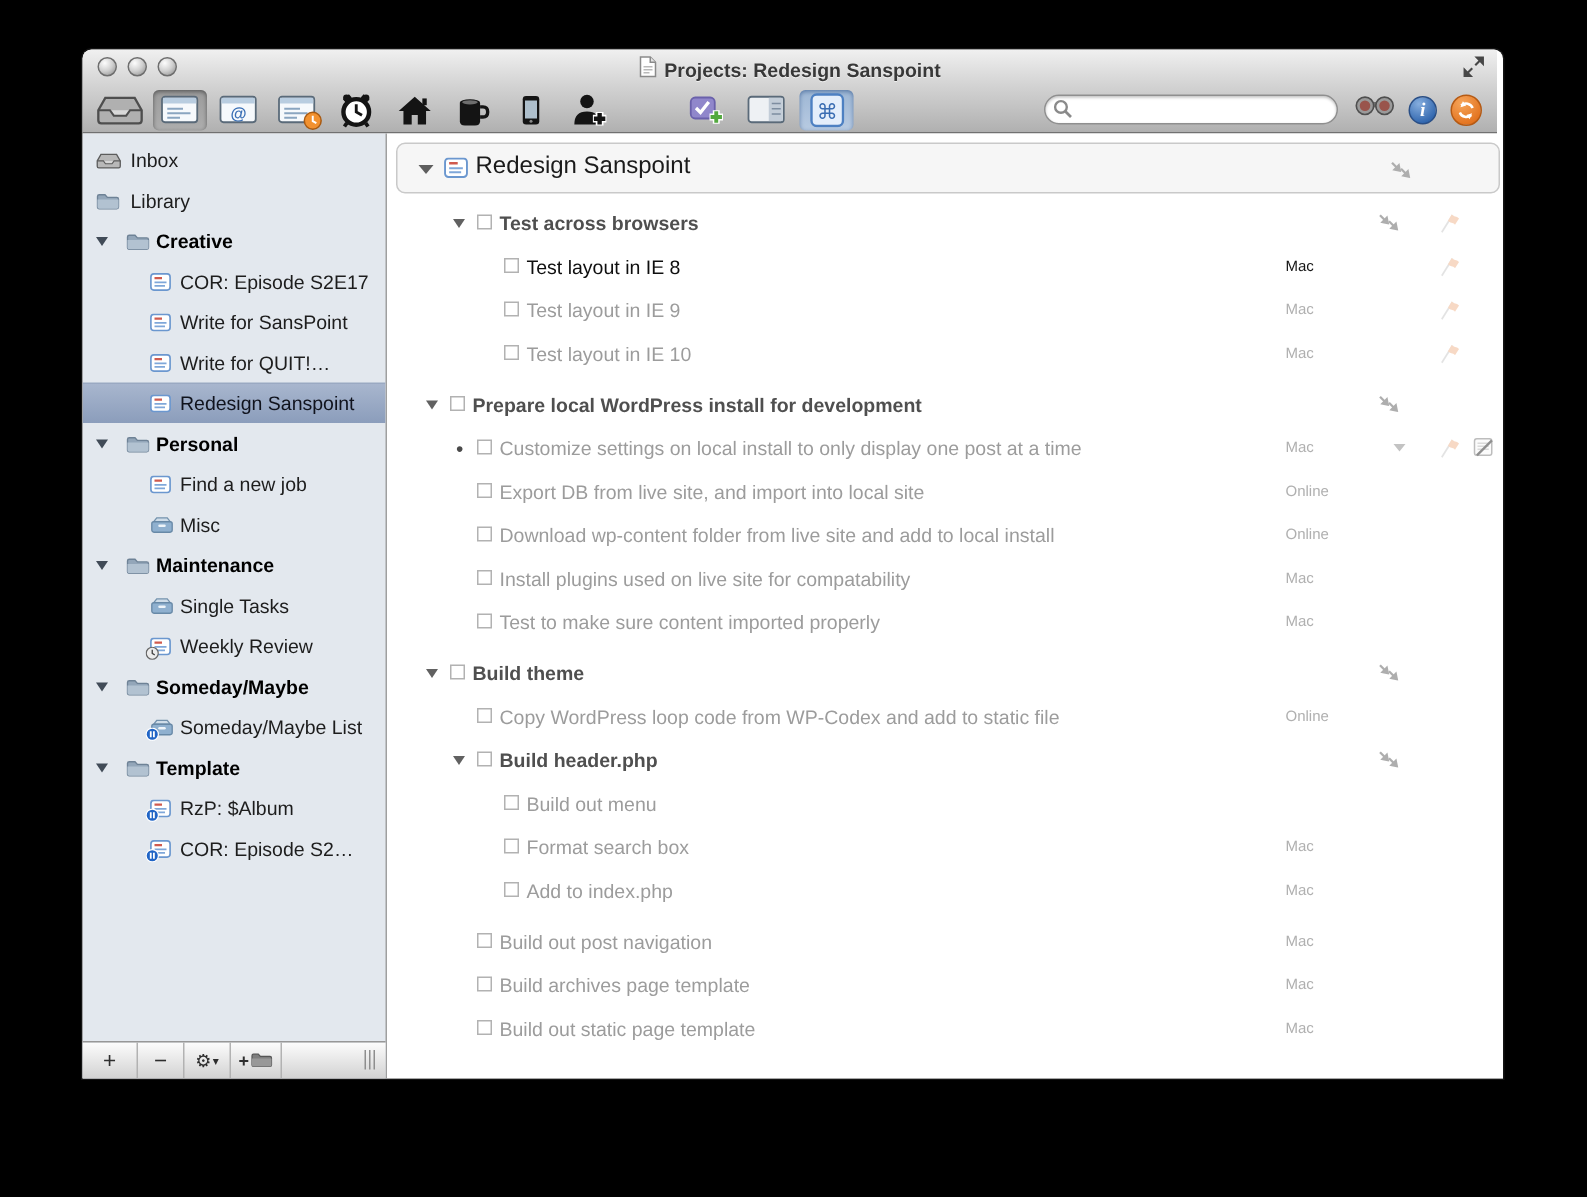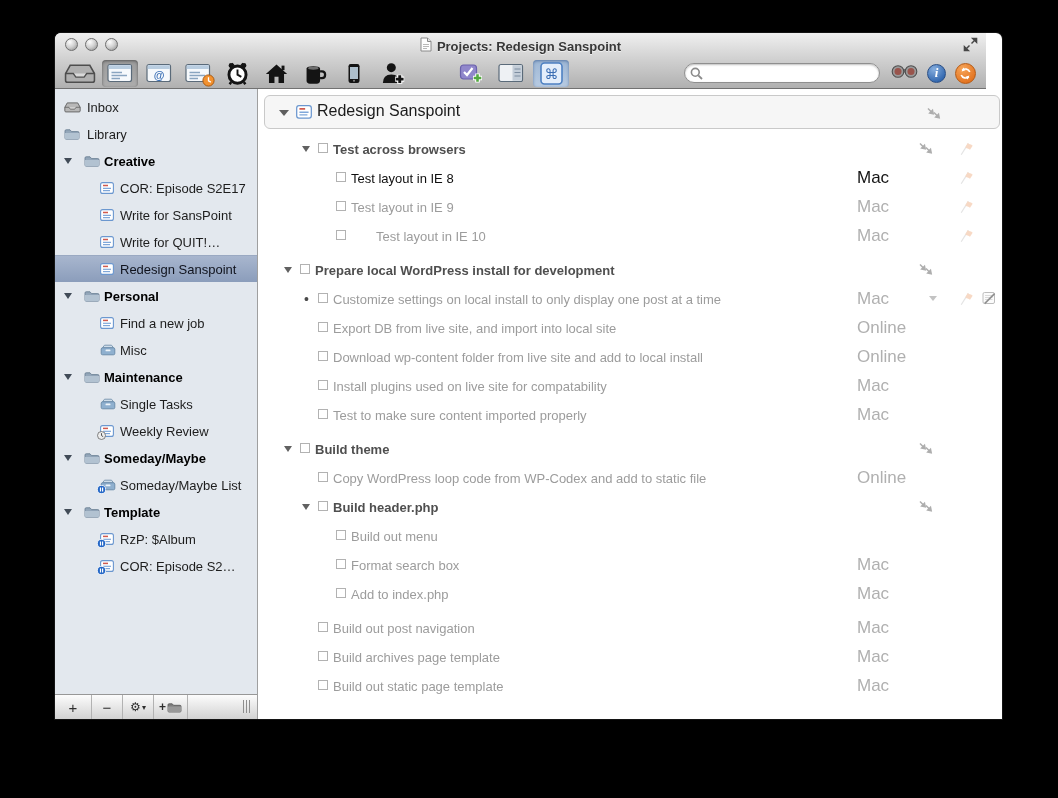--- a/index.html
+++ b/index.html
@@ -2,21 +2,21 @@
 <html><head>
 <meta charset="utf-8">
 <style>
   html,body{margin:0;padding:0;}
   body{width:1058px;height:798px;background:#000;position:relative;overflow:hidden;
        font-family:"Liberation Sans",sans-serif;-webkit-font-smoothing:antialiased;}
   .window{position:absolute;left:55px;top:33px;width:947px;height:686px;
           border-radius:6px 6px 0 0;overflow:hidden;background:#fff;
           box-shadow:0 0 0 1px rgba(255,255,255,.08),0 10px 40px rgba(0,0,0,.8);}
   
-  .chrome{position:absolute;left:0;top:0;right:16px;height:55px;
+  .chrome{position:absolute;left:0;top:0;right:4px;height:55px;
           background:linear-gradient(#f0f0f0,#d2d2d2 45%,#c3c3c3 70%,#b0b0b0);
           border-bottom:1px solid #717171;}
   .titlebar{position:absolute;left:0;top:0;right:0;height:24px;}
   .traffic{position:absolute;left:10px;top:5px;display:flex;gap:7px;}
   .tl{width:13px;height:13px;border-radius:50%;border:1px solid #6e6e6e;box-sizing:border-box;
       background:radial-gradient(circle at 35% 28%,#fdfdfd,#cfcfcf 50%,#909090 95%);}
   .wtitle{position:absolute;left:0;right:0;top:4px;text-align:center;font-size:13px;
           font-weight:bold;color:#383838;text-shadow:0 1px 0 rgba(255,255,255,.6);}
   .wtitle .ti{display:inline-flex;align-items:center;gap:5px;vertical-align:middle;}
   .fsbtn{position:absolute;right:7px;top:4px;width:16px;height:16px;cursor:pointer;}
@@ -86,21 +86,21 @@
         border-left:4.5px solid transparent;border-right:4.5px solid transparent;
         border-top:6px solid #616161;}
   .cb{position:absolute;top:50%;margin-top:-6px;width:10px;height:10px;background:#fff;
         border:1px solid #b2b2b2;box-sizing:border-box;cursor:pointer;}
   .t-bullet{position:absolute;top:50%;transform:translateY(-50%);font-size:14px;color:#4a4a4a;}
   .t-text{position:absolute;top:50%;transform:translateY(-50%);font-size:13px;
         color:#9c9c9c;white-space:nowrap;}
   .t-text.grp{font-weight:bold;color:#4f4f4f;}
   .t-text.next{color:#0f0f0f;}
   .t-ctx{position:absolute;left:599px;top:50%;transform:translateY(-50%);
-        font-size:17px;color:#b0b0b0;}
+        font-size:10px;color:#b0b0b0;}
   .t-ctx.dark{color:#141414;}
   .t-ctxdrop{position:absolute;left:671px;top:12px;width:0;height:0;cursor:pointer;
         border-left:4px solid transparent;border-right:4px solid transparent;
         border-top:5px solid #c3c3c3;}
   .t-status{position:absolute;left:659px;top:7px;line-height:0;}
   .t-flag{position:absolute;left:700px;top:7px;line-height:0;cursor:pointer;}
   .t-flag.faded{opacity:.27;}
   .t-note{position:absolute;left:724px;top:7px;line-height:0;cursor:pointer;}
 </style>
 </head>
@@ -506,21 +506,21 @@
             <span class="cb" style="left: 78px;"></span>
             <span class="t-text" style="left: 93px;">Test layout in IE 9</span>
             <span class="t-ctx">Mac</span>
             <span class="t-flag faded"><svg width="15" height="15">
                 <line x1="3.2" y1="13.8" x2="10.4" y2="2.4" stroke="#9c9c9c" stroke-width="1.2"></line>
                 <path d="M9.8 2 C11.4 3.8 13 2.8 14.7 4.7 L12 8.8 C10.4 7 8.8 8 7.3 6.2 Z" fill="#e5772c"></path>
               </svg></span>
           </div>
           <div class="trow">
             <span class="cb" style="left: 78px;"></span>
-            <span class="t-text" style="left: 93px; margin-left: 25px;">Test layout in IE 10</span>
+            <span class="t-text" style="left: 93px;">Test layout in IE 10</span>
             <span class="t-ctx">Mac</span>
             <span class="t-flag faded"><svg width="15" height="15">
                 <line x1="3.2" y1="13.8" x2="10.4" y2="2.4" stroke="#9c9c9c" stroke-width="1.2"></line>
                 <path d="M9.8 2 C11.4 3.8 13 2.8 14.7 4.7 L12 8.8 C10.4 7 8.8 8 7.3 6.2 Z" fill="#e5772c"></path>
               </svg></span>
           </div>
           <div class="trow section">
             <span class="t-tri" style="left: 26px;"></span>
             <span class="cb" style="left: 42px;"></span>
             <span class="t-text grp" style="left: 57px;">Prepare local WordPress install for development</span>

